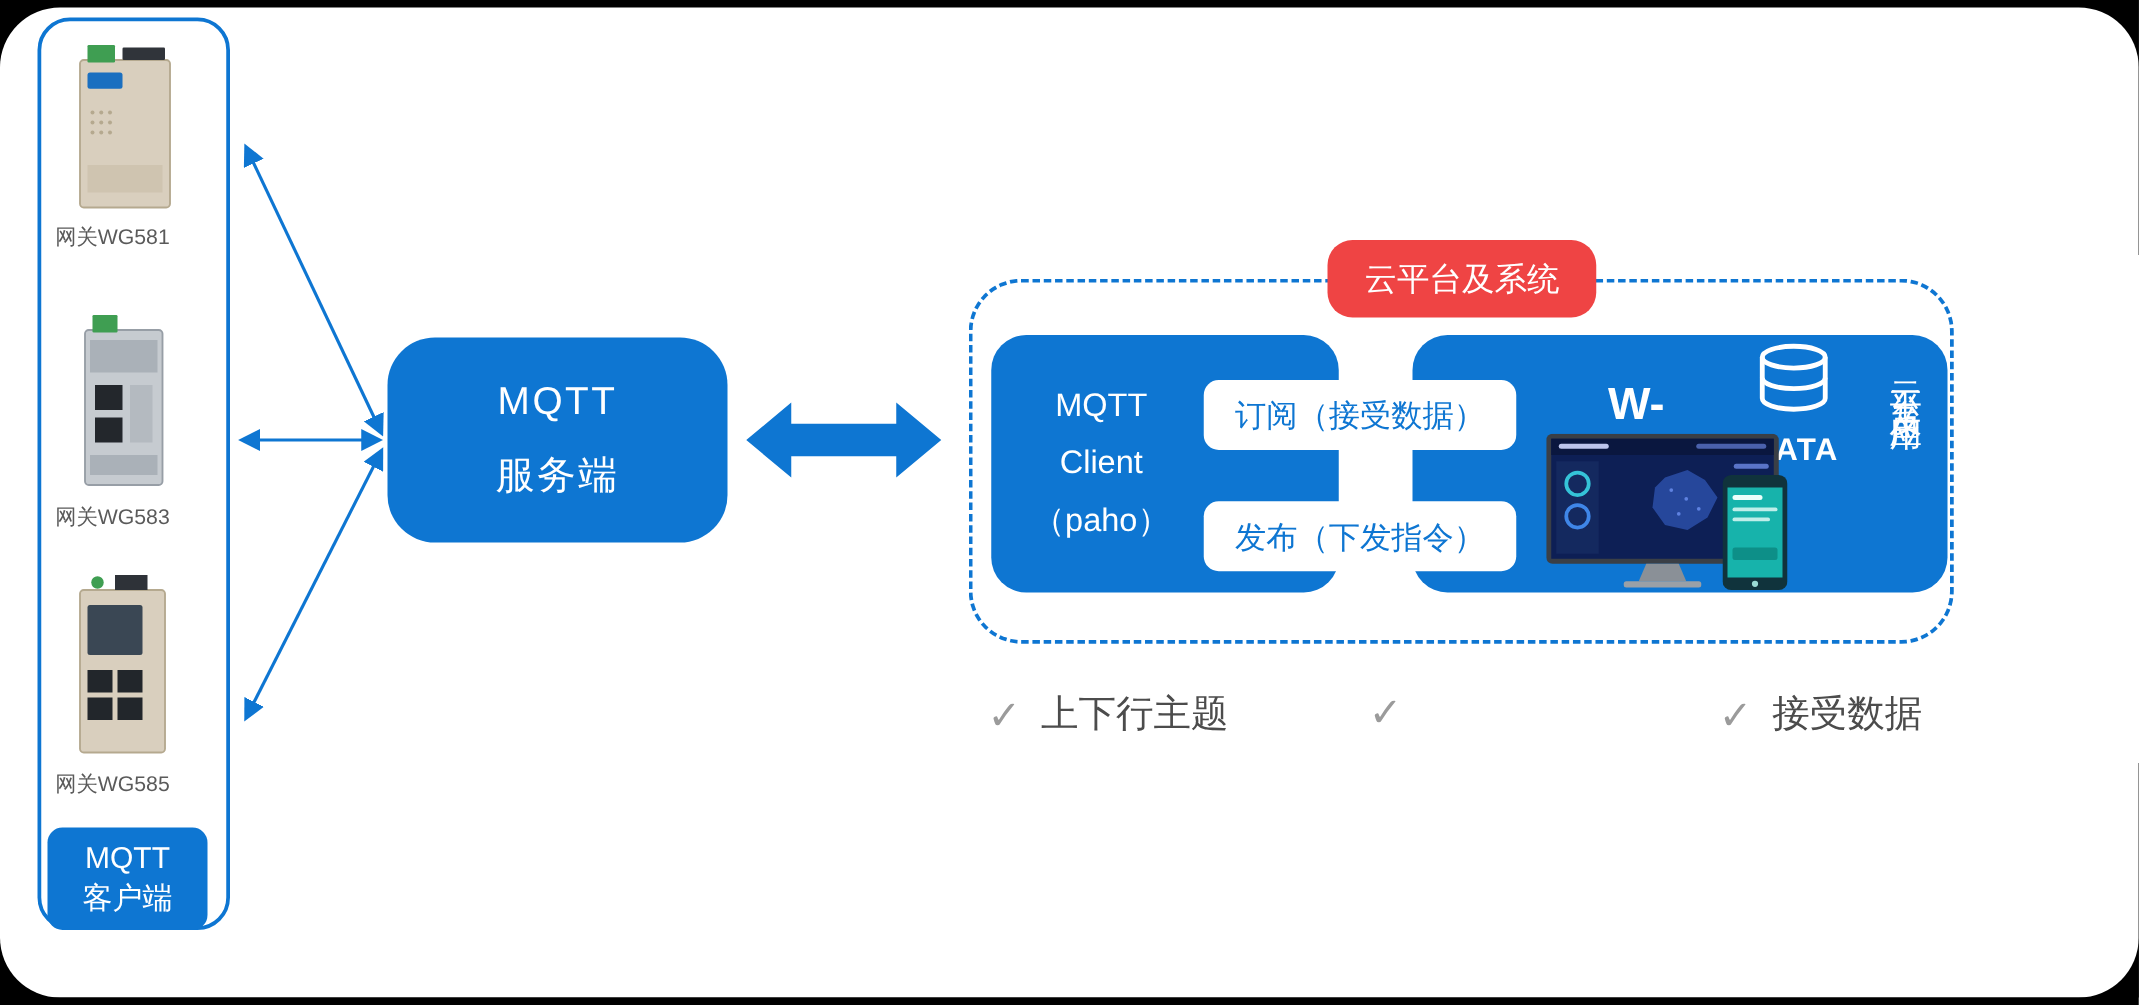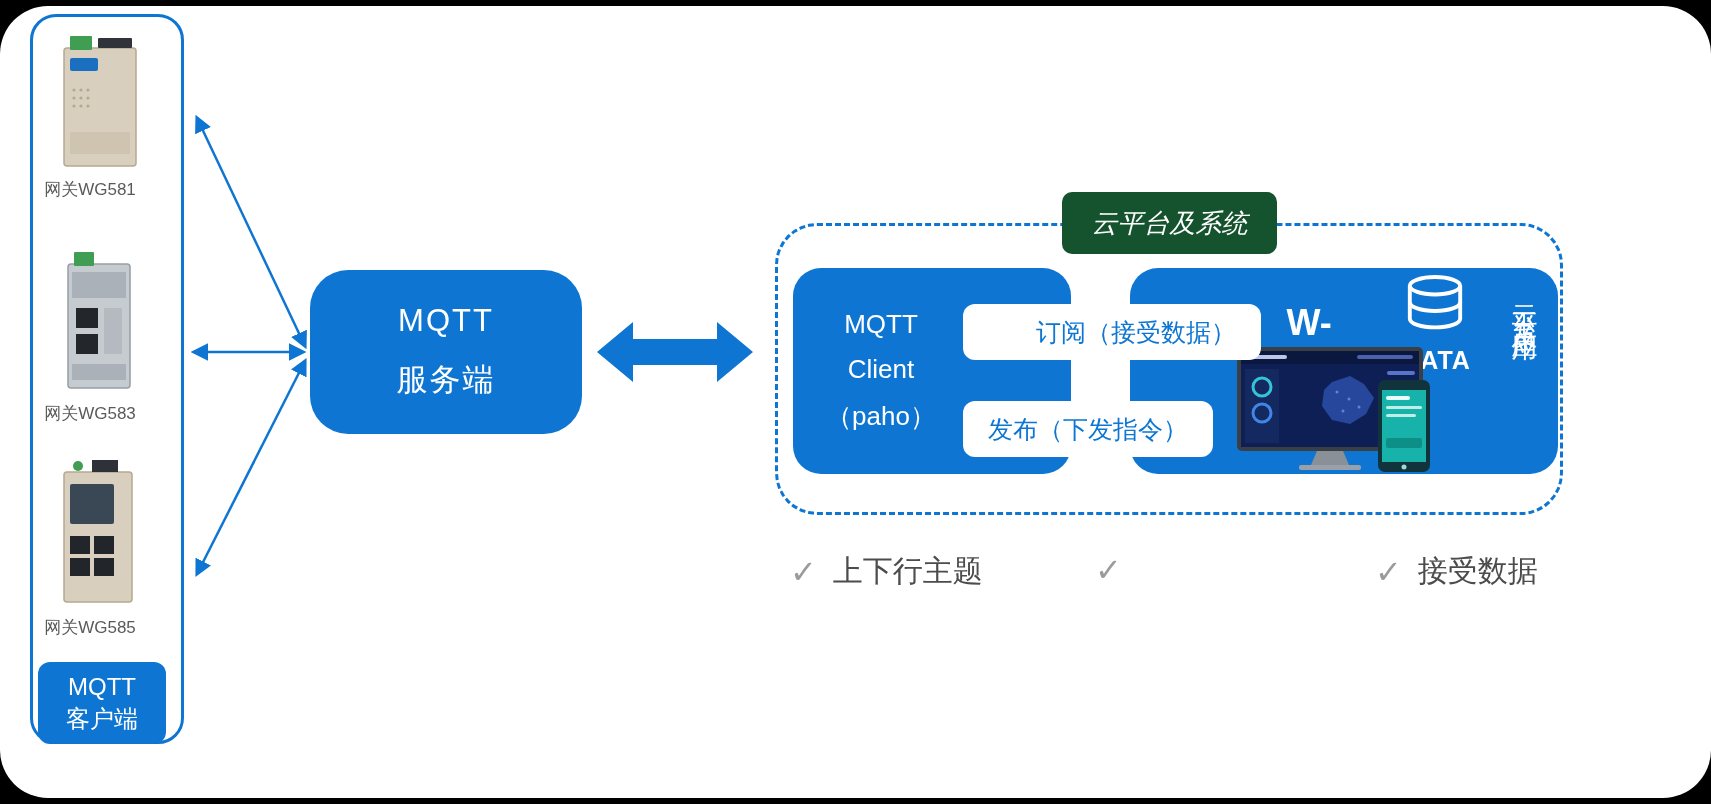--- a/index.html
+++ b/index.html
@@ -44,42 +44,42 @@
   
   .arrows{position:absolute;left:0;top:0;width:1711px;height:792px;pointer-events:none;}
   
   .cloud-panel{
     position:absolute;left:775px;top:217px;width:788px;height:292px;
     border:3px dashed #0e76d2;border-radius:42px;box-sizing:border-box;
     background:#fff;
   }
   .cloud-title{
     position:absolute;left:1062px;top:186px;width:215px;height:62px;
-    background:#14532d;border-radius:10px;color:#fff;z-index:5;
-    display:flex;align-items:center;justify-content:center;font-size:26px;font-style:italic;
+    background:#ef4444;border-radius:20px;color:#fff;z-index:5;
+    display:flex;align-items:center;justify-content:center;font-size:26px;
   }
   .client-box{
     position:absolute;left:793px;top:262px;width:278px;height:206px;
     background:#0e76d2;border-radius:28px;z-index:1;
   }
   .client-box-text{
     position:absolute;left:793px;top:262px;width:176px;height:206px;z-index:2;
     display:flex;flex-direction:column;align-items:center;justify-content:center;
     gap:14px;color:#fff;font-size:26px;
   }
   .platform-box{
     position:absolute;left:1130px;top:262px;width:428px;height:206px;
     background:#0e76d2;border-radius:28px;z-index:1;
   }
   .pill{
     position:absolute;left:963px;width:250px;height:56px;background:#ffffff;
     border-radius:12px;z-index:3;display:flex;align-items:center;justify-content:center;
     font-size:25px;color:#0e76d2;
   }
-  .pill.sub{top:298px;padding-left:48px;}
+  .pill.sub{top:298px;}
   .pill.pub{top:395px;}
   .wjson{
     position:absolute;left:1244px;top:296px;width:130px;z-index:2;
     color:#fff;font-size:36px;font-weight:bold;text-align:center;
   }
   .db-icon{position:absolute;left:1404px;top:268px;z-index:2;}
   .data-label{
     position:absolute;left:1396px;top:340px;width:80px;z-index:2;
     color:#fff;font-size:25px;font-weight:bold;text-align:center;letter-spacing:1px;
   }

